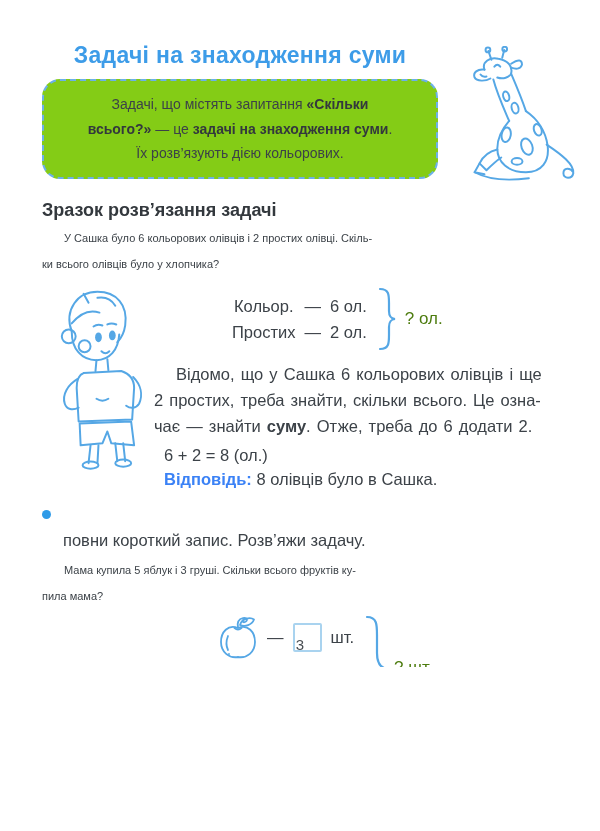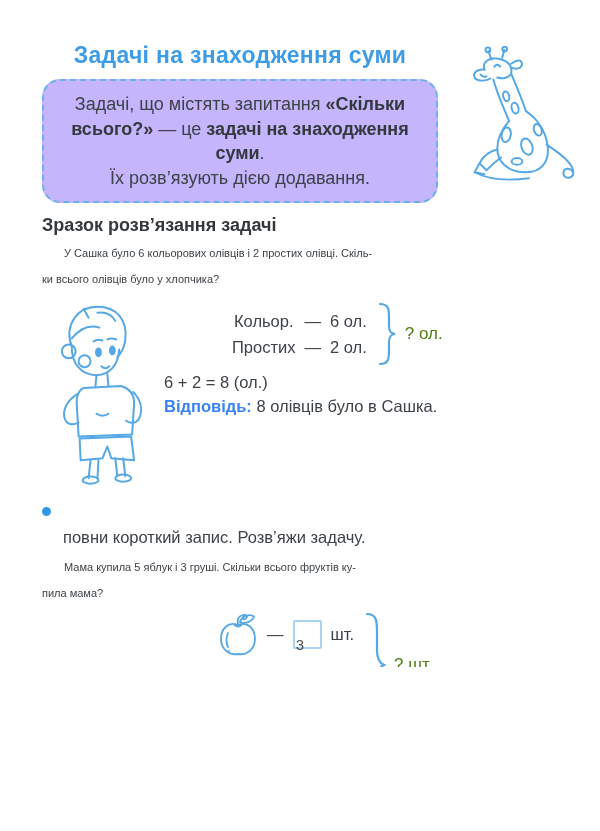--- a/index.html
+++ b/index.html
@@ -10,23 +10,23 @@
   }
   .content{padding:42px 43px 0 42px;}
   .top-row{display:flex;align-items:flex-start;}
   .left-col{width:396px;}
   .page-title{
     margin:0 0 10px 0;text-align:center;
     font-size:23px;font-weight:700;color:#3d9ce8;letter-spacing:.3px;
   }
   .info-box{
     box-sizing:border-box;width:396px;
-    background:#c4b5fd;border:2px dashed #6cb0e9;border-radius:18px;
+    background:#84cc16;border:2px dashed #6cb0e9;border-radius:18px;
     padding:11px 14px;text-align:center;
-    font-size:18px;line-height:24.5px;color:#3c4248;
+    font-size:14px;line-height:24.5px;color:#3c4248;
   }
   .info-box b{color:#33383d;}
   .giraffe-wrap{margin:4px 0 0 8px;}
   .section-heading{margin:12px 0 0 0;font-size:18px;font-weight:700;color:#33383d;}
   .para{margin:4px 0 0 0;font-size:11px;line-height:26px;}
   .indent{display:inline-block;width:22px;}
   .boy-row{display:flex;margin-top:2px;}
   .boy-wrap{width:106px;flex:none;}
   .sample-right{flex:1;padding-left:6px;}
   .short-record{display:flex;align-items:center;margin:8px 0 0 78px;text-align:center;}
@@ -76,21 +76,21 @@
 
 <div class="page">
   <div class="content">
 
     <div class="top-row">
       <div class="left-col">
         <h1 class="page-title">Задачі на знаходження суми</h1>
         <div class="info-box">
           <span>Задачі, що містять запитання </span><b>«Скільки</b><br>
           <b>всього?»</b><span> — це </span><b>задачі на знаходження суми</b><span>.</span><br>
-          <span>Їх розв’язують дією додавання.</span>
+          <span>Їх розв’язують дією кольорових.</span>
         </div>
       </div>
       <div class="giraffe-wrap">
         <svg width="148" height="142" viewBox="0 0 150 142" fill="none" stroke="#55a7e5" stroke-width="2" stroke-linecap="round" stroke-linejoin="round">
           <path d="M46,13 L43,4"></path>
             <circle cx="42.5" cy="3" r="2.4"></circle>
           <path d="M57,11 L59,3"></path>
             <circle cx="59.5" cy="2.2" r="2.4"></circle>
           <path d="M39,23 C36,15 45,10 53,12 C62,13.5 68,19 66,27 C64,31 58,33 52,31"></path>
           <path d="M39,23 C32,22 27,26 29,31 C31,35 40,35 45,32"></path>
@@ -155,20 +155,25 @@
             <span>6 ол.</span>
             <span>Простих</span>
             <span>—</span>
             <span>2 ол.</span>
           </div>
           <svg class="brace" width="20" height="64" viewBox="0 0 20 64" fill="none" stroke="#55a7e5" stroke-width="2.2" stroke-linecap="round">
             <path d="M3,2 C12,2 12,8 12,16 L12,24 C12,30 14,31.5 18,32 C14,32.5 12,34 12,40 L12,48 C12,56 12,62 3,62"></path>
           </svg>
           <span class="brace-q">? ол.</span>
         </div>
+        <div class="explanation">
+          <span class="indent"></span><span>Відомо, що у Сашка 6 кольорових олівців і ще</span><br>
+          <span>2 простих, треба знайти, скільки всього. Це озна-</span><br>
+          <span>чає — знайти </span><b>суму</b><span>. Отже, треба до 6 додати 2.</span>
+        </div>
         <div class="equation">6 + 2 = 8 (ол.)</div>
         <div class="answer-line">
           <b>Відповідь:</b>
           <span>8 олівців було в Сашка.</span>
         </div>
       </div>
     </div>
 
     <div class="bullet-row">
       <span class="bullet-dot"></span>

